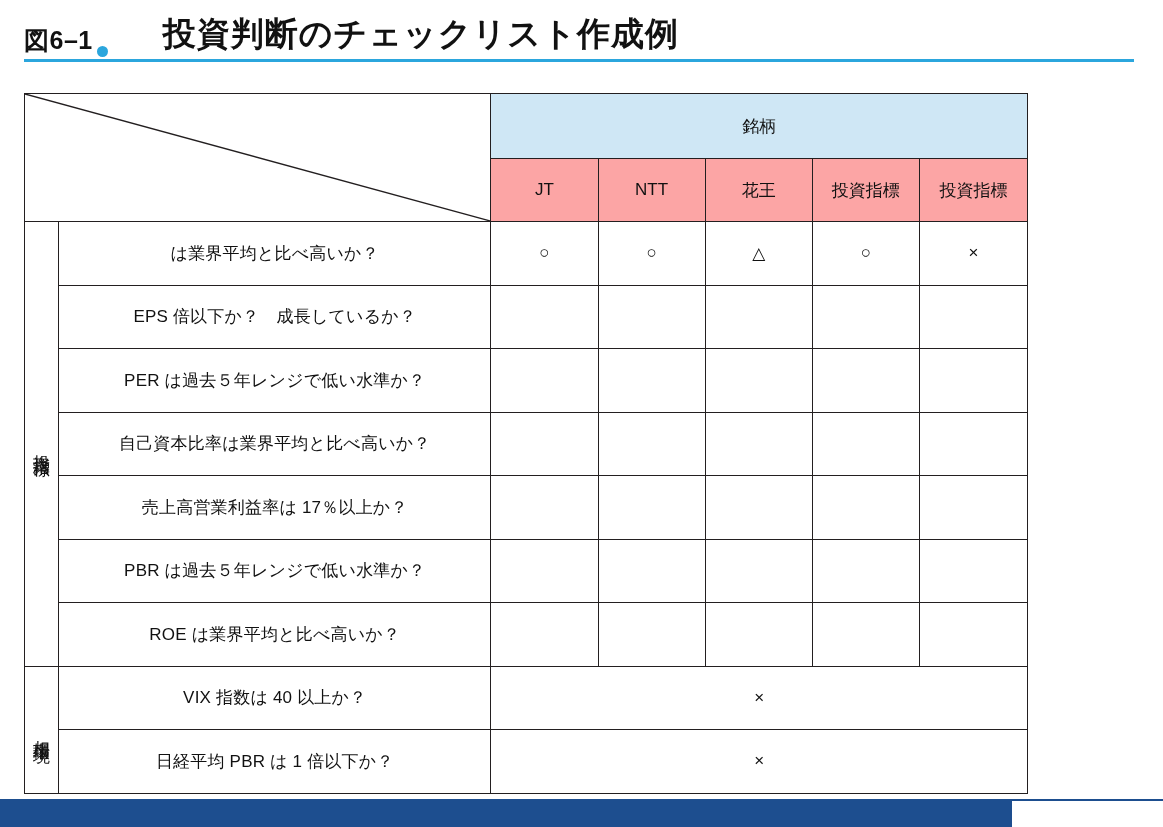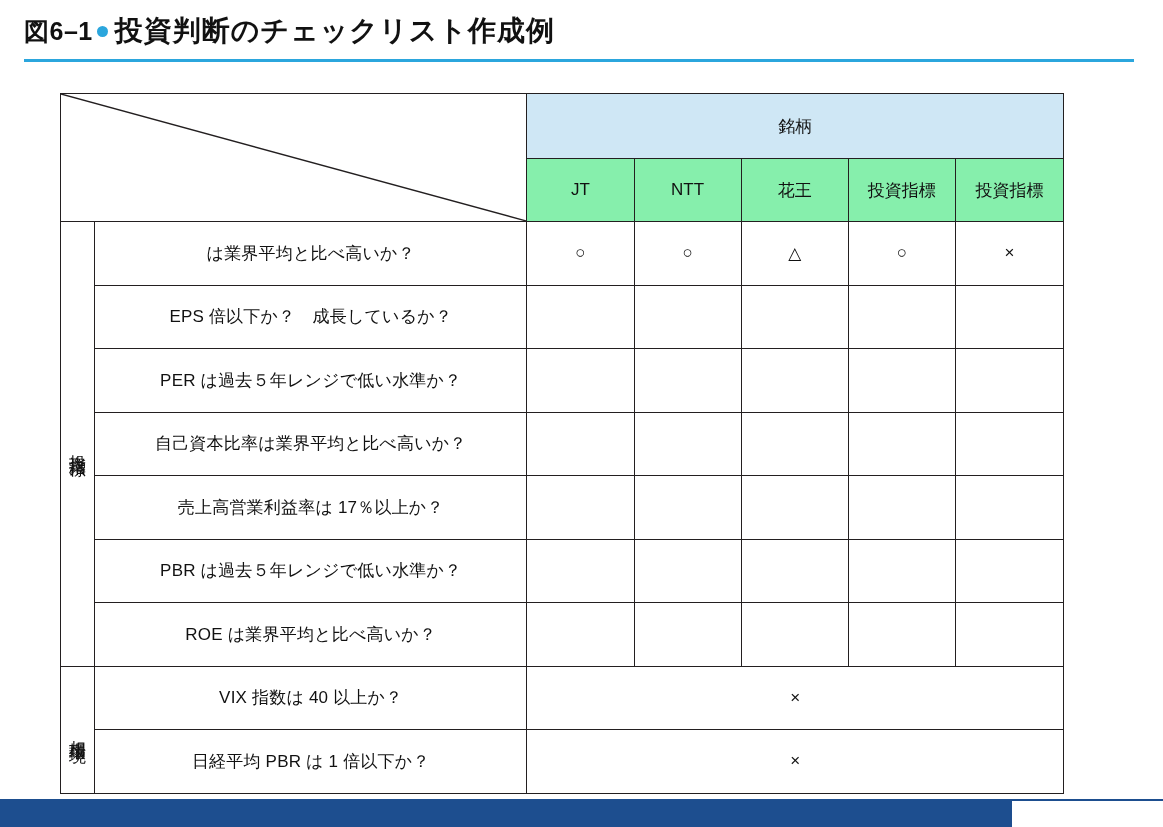--- a/index.html
+++ b/index.html
@@ -26,39 +26,40 @@
   
   .fig-title {
     position: absolute;
     left: 24px;
     top: 12px;
     font-size: 25px;
     font-weight: bold;
     letter-spacing: 0.5px;
     white-space: nowrap;
     display: flex;
-    align-items: center;
+    align-items: flex-end;
   }
   .fig-num {
     font-size: 25px;
     font-weight: bold;
   }
   .fig-bullet {
     display: inline-block;
     width: 11px;
     height: 11px;
     border-radius: 50%;
     background: #2ba6dd;
     margin: 0 7px 0 4px;
     flex: none;
   }
   .fig-text {
-    font-size: 28px;
+    font-size: 33px;
     font-weight: bold;
     letter-spacing: 1px;
+    margin-left: 48px;
   }
 
   .title-rule {
     position: absolute;
     left: 24px;
     top: 59px;
     width: 1110px;
     height: 3px;
     background: #2ba6dd;
   }
@@ -68,21 +69,20 @@
     position: absolute;
     left: 24px;
     top: 93px;
     width: 1004px;
   }
   table.chk {
     border-collapse: collapse;
     table-layout: fixed;
     width: 1004px;
     background: #ffffff;
-    margin-left: 36px;
   }
   table.chk td, table.chk th {
     border: 1px solid #231f20;
     padding: 0;
     font-weight: normal;
     font-size: 17px;
     color: #111111;
     text-align: center;
     vertical-align: middle;
   }
@@ -106,21 +106,21 @@
     height: 100%;
     display: block;
   }
 
   .hdr-group {
     background: #cfe7f5;
     height: 64px;
     font-size: 18px;
   }
   .hdr-stock {
-    background: #86efac;
+    background: #fca5a5;
     height: 62px;
     font-size: 18px;
   }
 
   .row-item {
     text-align: left;
     padding-left: 14px;
     font-size: 17.5px;
     height: 62.5px;
     letter-spacing: 0.2px;

